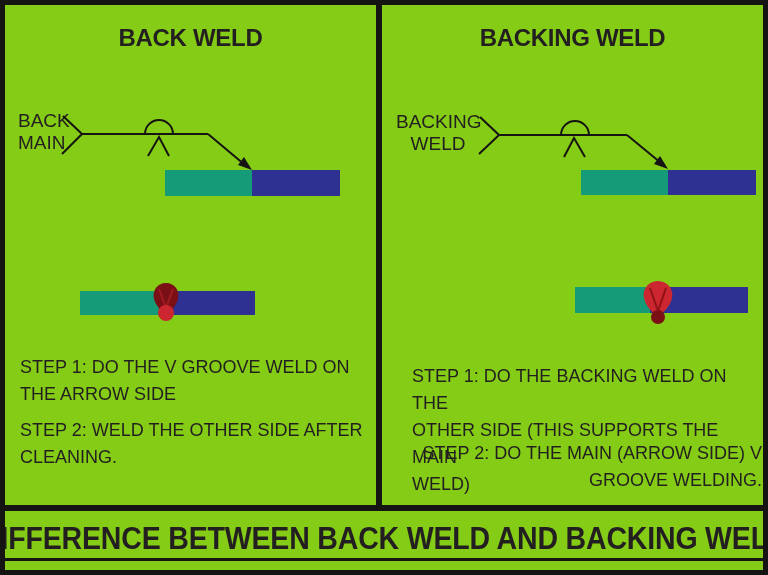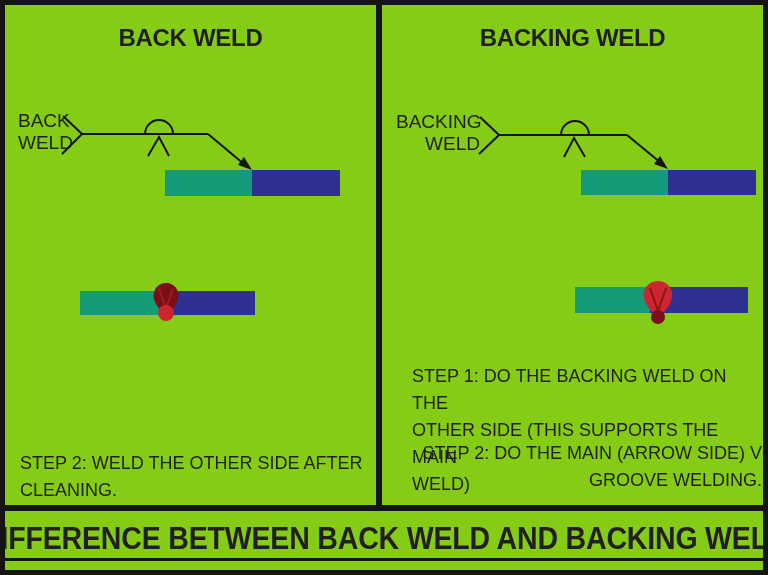--- a/index.html
+++ b/index.html
@@ -10,25 +10,25 @@
   .v-div{position:absolute;left:376px;top:0;width:6px;height:511px;background:#161413;}
   .h-sep{position:absolute;left:0;top:505px;width:768px;height:6px;background:#161413;}
 
   .panel-title{position:absolute;top:24px;text-align:center;font-size:24px;
                font-weight:bold;letter-spacing:-0.3px;}
   #title-left{left:5px;width:371px;}
   #title-right{left:382px;width:381px;}
 
   .sym-label{position:absolute;font-size:19px;line-height:22px;white-space:pre-line;}
   #label-left{left:18px;top:110px;text-align:left;}
-  #label-right{left:396px;top:111px;width:84px;text-align:right;}
+  #label-right{left:396px;top:111px;width:84px;text-align:center;}
 
   .steps{position:absolute;font-size:18px;line-height:27px;white-space:pre-line;}
   #steps-left-1{left:20px;top:354px;width:345px;}
-  #steps-left-2{left:20px;top:450px;width:345px;}
+  #steps-left-2{left:20px;top:417px;width:345px;}
   #steps-right-1{left:412px;top:363px;width:350px;}
   #steps-right-2{left:412px;top:440px;width:350px;text-align:right;}
 
   .svg-layer{position:absolute;left:0;top:0;pointer-events:none;}
   .ln{fill:none;stroke:#161413;stroke-width:2;}
   .streak-dark{fill:none;stroke:#a01c22;stroke-width:2;}
   .streak-bright{fill:none;stroke:#8e1216;stroke-width:2;}
 
   .banner{position:absolute;left:5px;top:511px;width:758px;height:59px;
           display:flex;align-items:center;justify-content:center;}
@@ -40,21 +40,21 @@
 <body>
 
 <div class="page">
   <div class="v-div"></div>
   <div class="h-sep"></div>
 
   <div class="panel-title" id="title-left">BACK WELD</div>
   <div class="panel-title" id="title-right">BACKING WELD</div>
 
   <div class="sym-label" id="label-left">BACK
-WELD</div>
+MAIN</div>
   <div class="sym-label" id="label-right">BACKING
 WELD</div>
 
   <svg class="svg-layer" width="768" height="511" viewBox="0 0 768 511">
 
     <g>
       <path class="ln" d="M82,134 L63,116 M82,134 L62,154"></path>
       <path class="ln" d="M82,134 L208,134"></path>
       <path class="ln" d="M145,134 A14,14 0 0 1 173,134"></path>
       <path class="ln" d="M148,156 L159,137 L169,156"></path>
@@ -91,20 +91,22 @@
 
     <g>
       <rect x="575" y="287" width="75" height="26" fill="#169b78"></rect>
       <rect x="650" y="287" width="98" height="26" fill="#2e3192"></rect>
       <path d="M658,281 C648,281 642,290 644,298 C646,307 652,312 658,316 C664,312 670,307 672,298 C674,290 668,281 658,281 Z" fill="#cc2630"></path>
       <path class="streak-bright" d="M650,288 L658,311 M666,288 L658,311"></path>
       <circle cx="658" cy="317" r="7" fill="#7a1016"></circle>
     </g>
   </svg>
 
+  <div class="steps" id="steps-left-1">STEP 1: DO THE V GROOVE WELD ON
+THE ARROW SIDE</div>
   <div class="steps" id="steps-left-2">STEP 2: WELD THE OTHER SIDE AFTER
 CLEANING.</div>
   <div class="steps" id="steps-right-1">STEP 1: DO THE BACKING WELD ON THE
 OTHER SIDE (THIS SUPPORTS THE MAIN
 WELD)</div>
   <div class="steps" id="steps-right-2">STEP 2: DO THE MAIN (ARROW SIDE) V
 GROOVE WELDING.</div>
 
   <div class="banner">
     <span class="banner-text">DIFFERENCE BETWEEN BACK WELD AND BACKING WELD</span>

